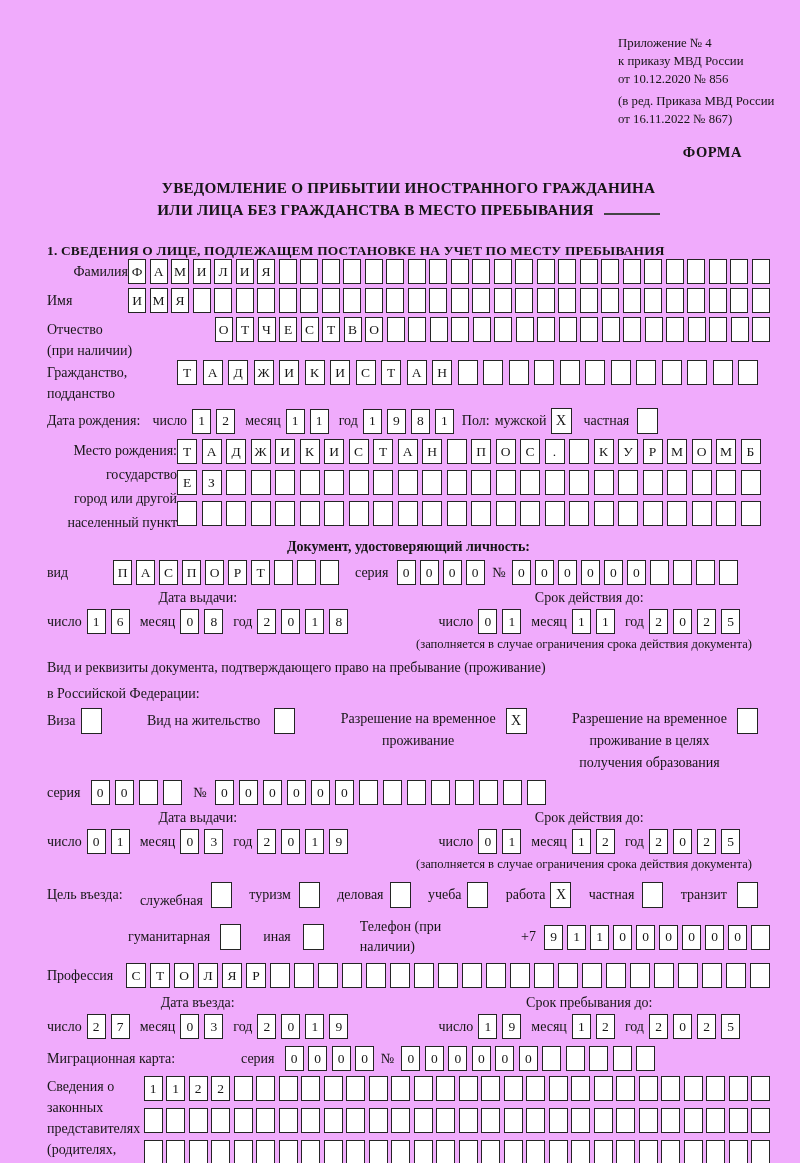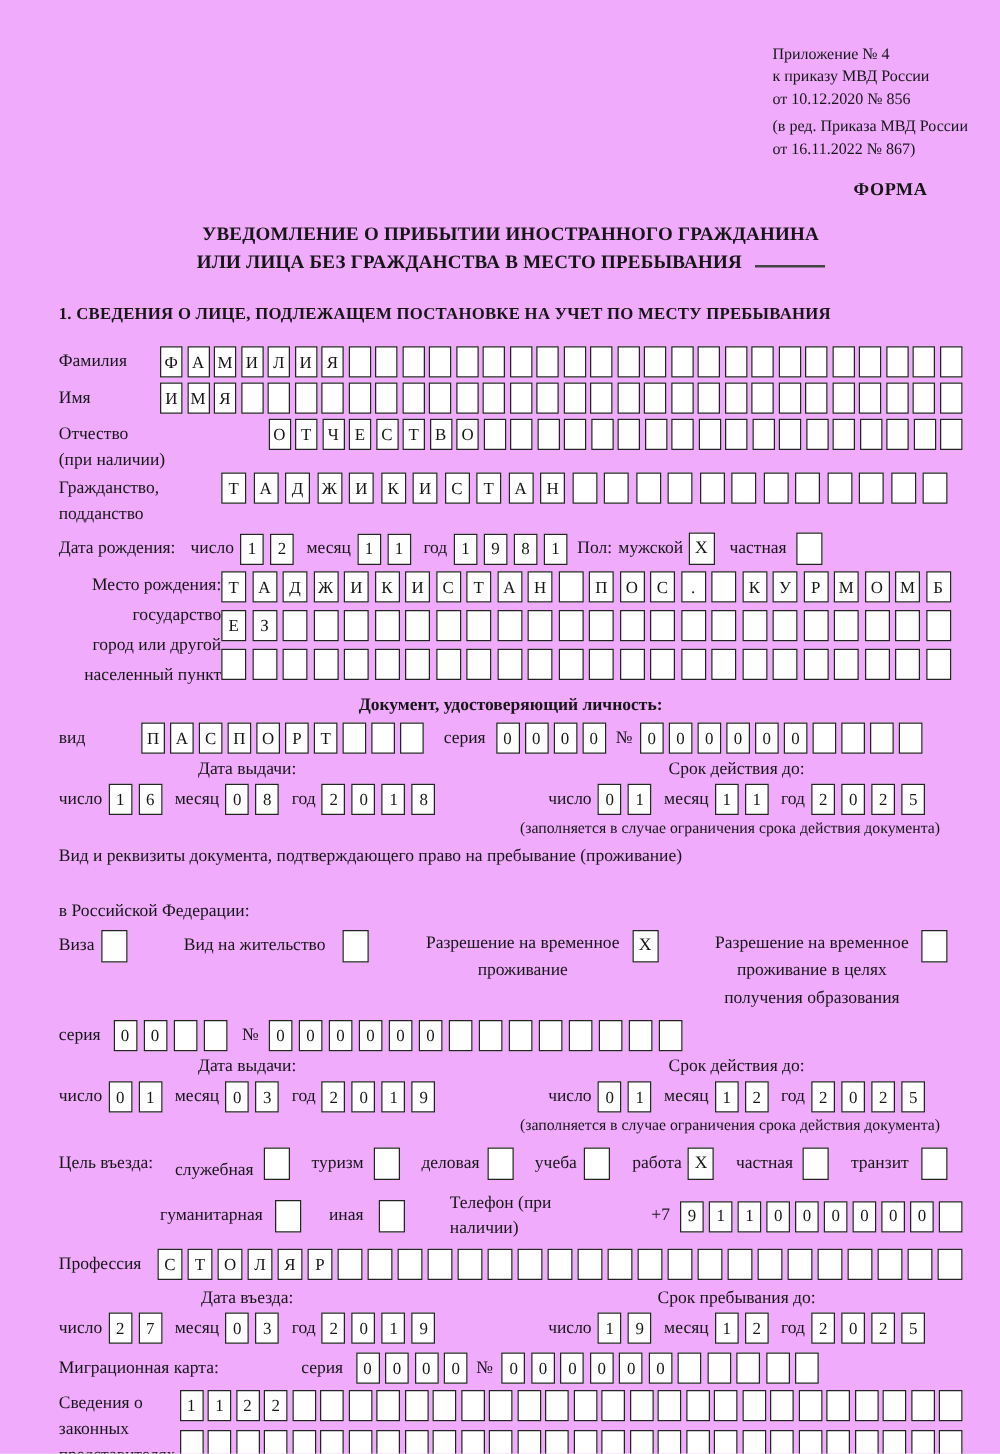--- a/index.html
+++ b/index.html
@@ -57,21 +57,21 @@
 
   <div class="forma">ФОРМА</div>
 
   <div class="title">
     <div>УВЕДОМЛЕНИЕ О ПРИБЫТИИ ИНОСТРАННОГО ГРАЖДАНИНА</div>
     <div><span>ИЛИ ЛИЦА БЕЗ ГРАЖДАНСТВА В МЕСТО ПРЕБЫВАНИЯ</span><span class="title-underline"></span></div>
   </div>
 
   <div class="section">1. СВЕДЕНИЯ О ЛИЦЕ, ПОДЛЕЖАЩЕМ ПОСТАНОВКЕ НА УЧЕТ ПО МЕСТУ ПРЕБЫВАНИЯ</div>
 
-  <div class="frow" style="margin-top:18px;">
+  <div class="frow" style="text-align:right;">
     <span class="lbl" style="width:81px;">Фамилия</span>
     <span class="cellrow">
         <span class="cell">Ф</span>
         <span class="cell">А</span>
         <span class="cell">М</span>
         <span class="cell">И</span>
         <span class="cell">Л</span>
         <span class="cell">И</span>
         <span class="cell">Я</span>
         <span class="cell"></span>
@@ -400,21 +400,21 @@
             <span class="cell">0</span>
             <span class="cell">2</span>
             <span class="cell">5</span>
           </span>
       </span>
     </span>
   </div>
   <div class="note" style="text-align:right;padding-right:18px;margin-top:2px;">(заполняется в случае ограничения срока действия документа)</div>
 
   <div class="lbl" style="margin-top:6px;">Вид и реквизиты документа, подтверждающего право на пребывание (проживание)</div>
-  <div class="lbl" style="margin-top:24px;">в Российской Федерации:</div>
+  <div class="lbl" style="margin-top:6px;">в Российской Федерации:</div>
 
   <div class="frow top" style="margin-top:4px;justify-content:space-between;padding-right:12px;">
     <span class="frow top">
       <span class="lbl" style="line-height:26px;margin-right:5px;">Виза</span>
       <span class="cb"></span>
     </span>
     <span class="frow top">
       <span class="lbl" style="line-height:26px;margin-right:14px;">Вид на жительство</span>
       <span class="cb"></span>
     </span>

